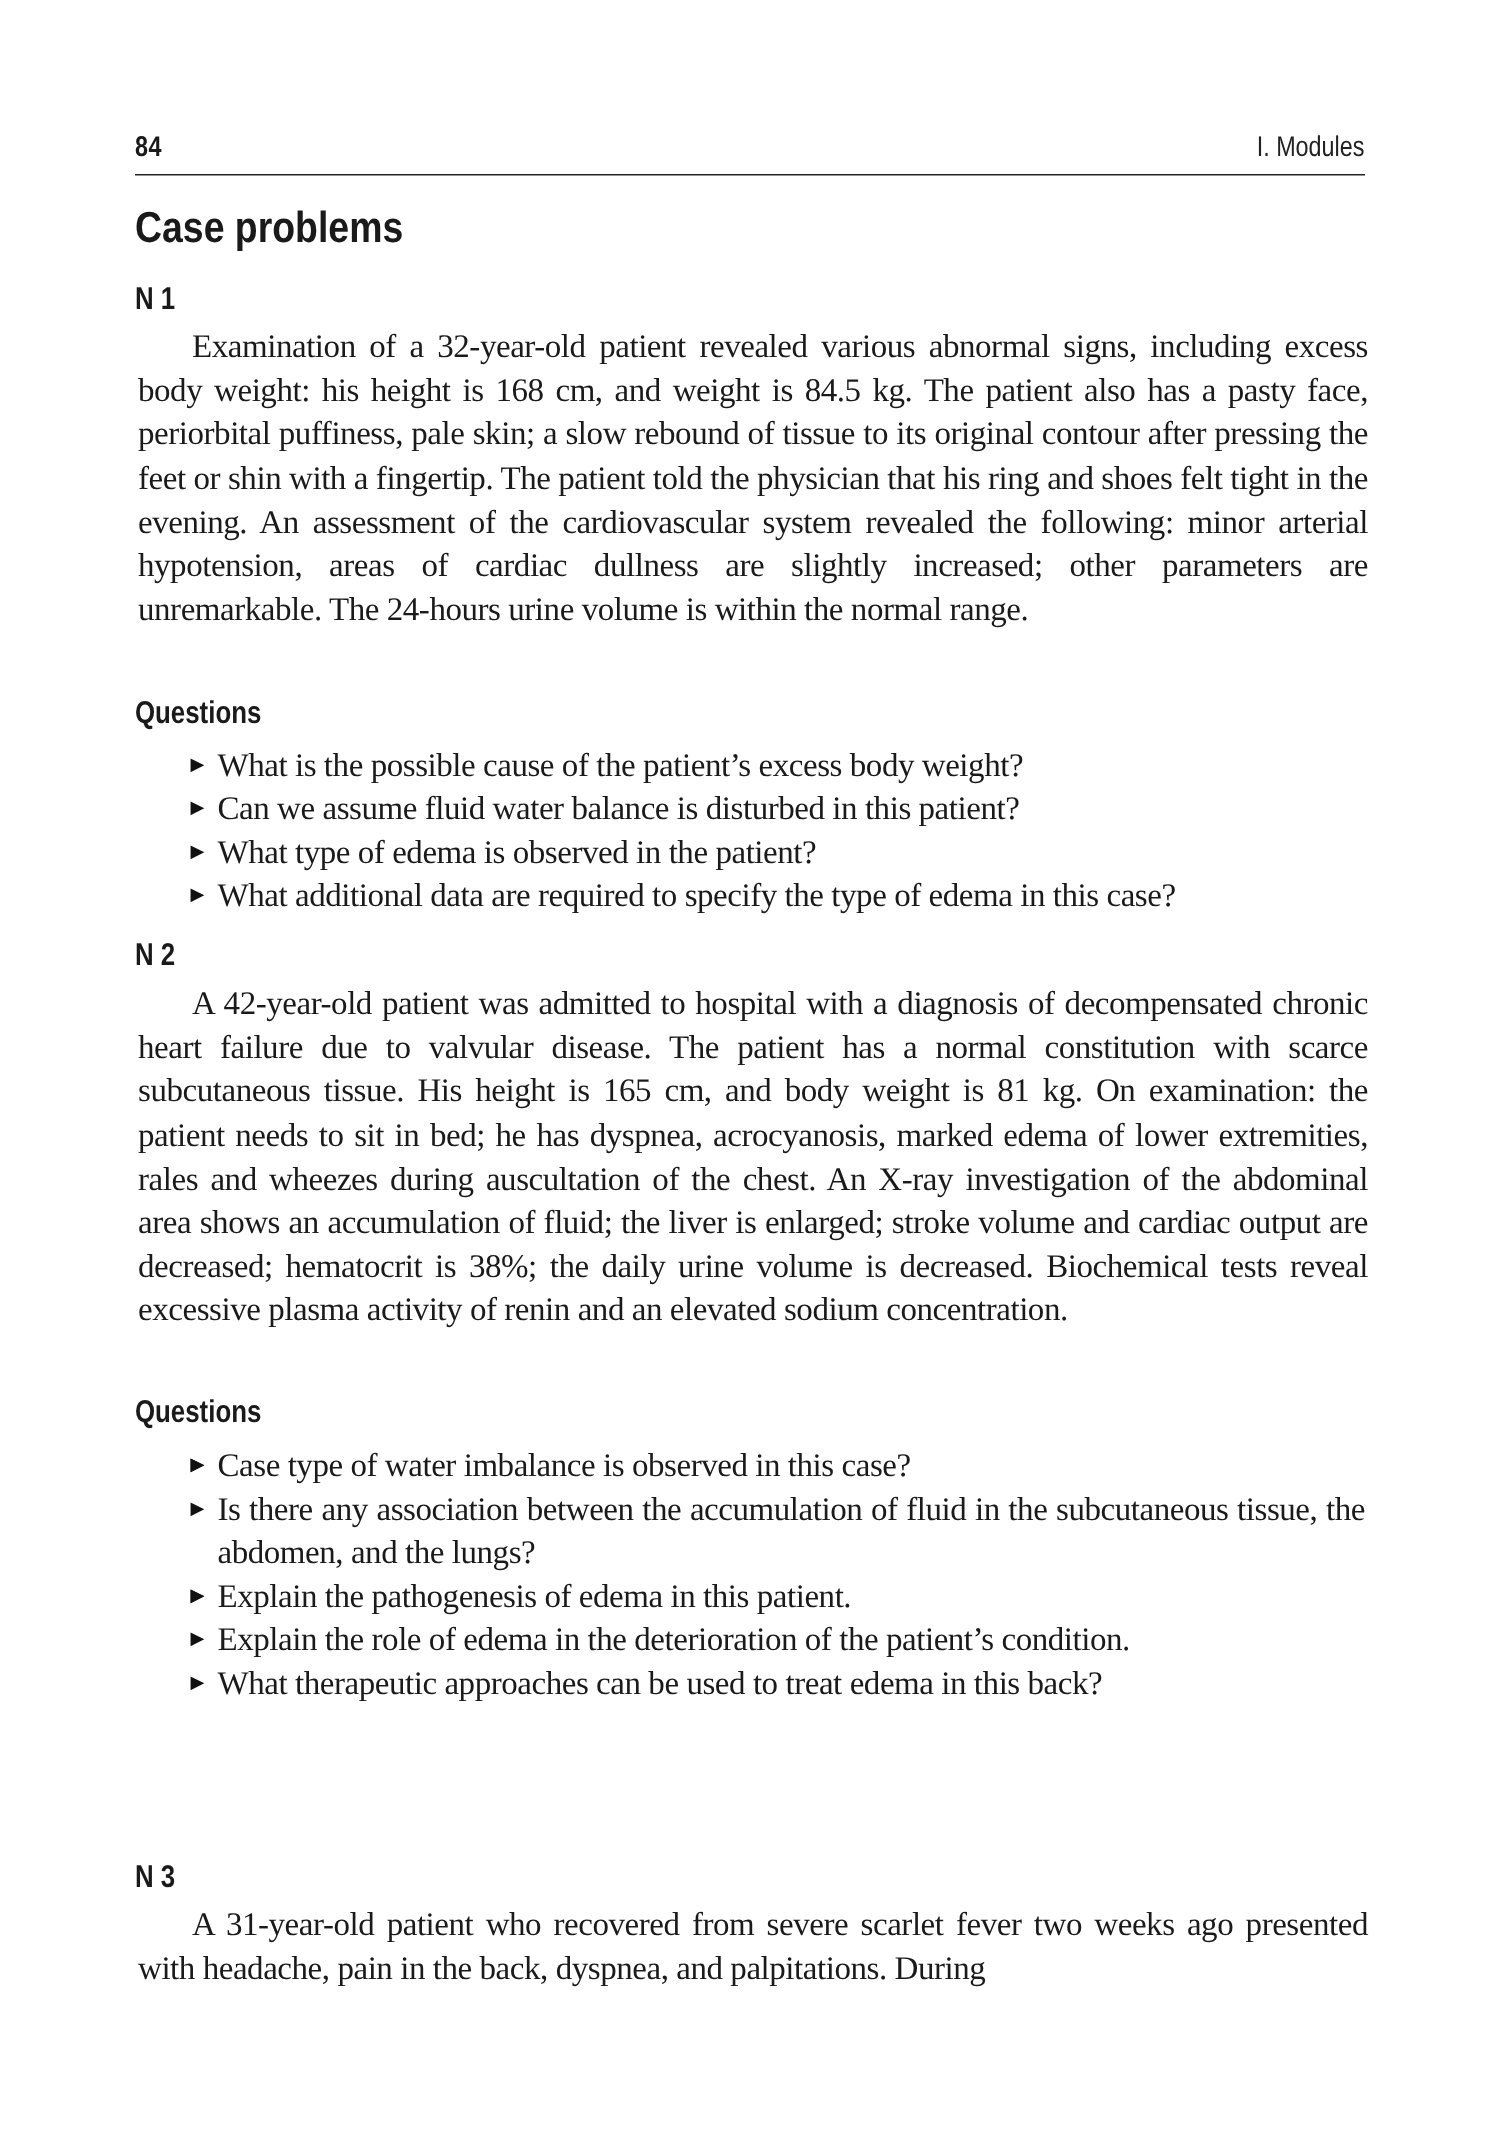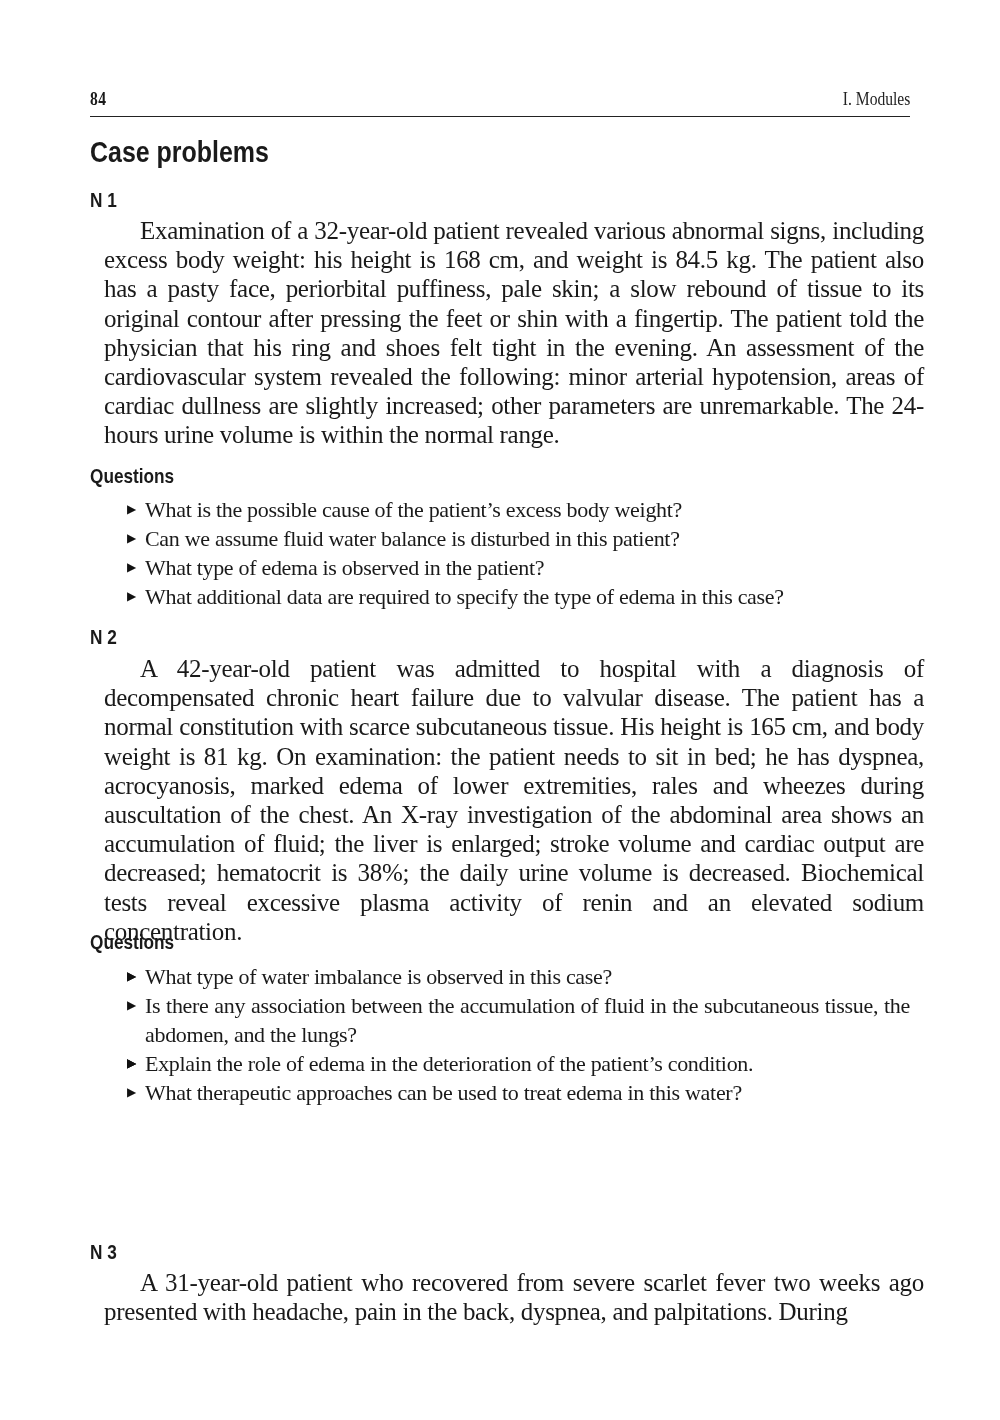--- a/index.html
+++ b/index.html
@@ -4,43 +4,43 @@
   <style>
     html, body { margin: 0; padding: 0; background: #ffffff; }
     body {
       width: 1000px; height: 1420px; position: relative; overflow: hidden;
       color: #1a1a1a;
     }
     .page { position: absolute; left: 90px; top: 0; width: 820px; }
     .running-head {
       position: absolute; top: 88px; left: 0; width: 820px; height: 28px;
       border-bottom: 1px solid #222;
-      font-family: Liberation Serif, serif;
+      font-family: Liberation Sans, sans-serif;
     }
     .page-number {
       position: absolute; left: 0; top: 0; font-size: 19px; font-weight: bold;
       transform: scaleX(0.82); transform-origin: left top; letter-spacing: 0.5px;
     }
     .section-label {
       position: absolute; right: 0; top: 0; font-size: 19px;
       transform: scaleX(0.82); transform-origin: right top; color: #222;
     }
     .title {
       position: absolute; top: 136px; left: 0;
       font-family: "Liberation Sans", sans-serif; font-weight: bold; font-size: 29px;
       transform: scaleX(0.86); transform-origin: left top; margin: 0;
     }
     .heading {
       font-family: "Liberation Sans", sans-serif; font-weight: bold;
       font-size: 21px; margin: 0; transform: scaleX(0.82); transform-origin: left top;
       position: absolute; left: 0;
     }
     .para {
-      position: absolute; left: 14px; width: 820px;
-      font-family: "Liberation Serif", serif; font-size: 25px; line-height: 29.2px;
+      position: absolute; left: 2px; width: 820px;
+      font-family: "Liberation Serif", serif; font-size: 22px; line-height: 29.2px;
       text-align: justify; text-indent: 36px; margin: 0; letter-spacing: -0.3px;
     }
     .qlist { position: absolute; left: 0; width: 820px; margin: 0; padding: 0; list-style: none; }
     .qitem {
       position: relative; padding-left: 55px;
       font-family: "Liberation Serif", serif; font-size: 22px; line-height: 29px;
       text-align: justify; letter-spacing: -0.3px;
     }
     .bullet {
       position: absolute; left: 37px; top: 0; font-size: 12px; line-height: 29px;
@@ -66,23 +66,23 @@
     <li class="qitem"><span class="bullet">▶</span><span>Can we assume fluid water balance is disturbed in this patient?</span></li>
     <li class="qitem"><span class="bullet">▶</span><span>What type of edema is observed in the patient?</span></li>
     <li class="qitem"><span class="bullet">▶</span><span>What additional data are required to specify the type of edema in this case?</span></li>
   </ul>
 
   <h2 class="heading" style="top:625px">N 2</h2>
   <p class="para" style="top:654px">A 42-year-old patient was admitted to hospital with a diagnosis of decompensated chronic heart failure due to valvular disease. The patient has a normal constitution with scarce subcutaneous tissue. His height is 165 cm, and body weight is 81 kg. On examination: the patient needs to sit in bed; he has dyspnea, acrocyanosis, marked edema of lower extremities, rales and wheezes during auscultation of the chest. An X-ray investigation of the abdominal area shows an accumulation of fluid; the liver is enlarged; stroke volume and cardiac output are decreased; hematocrit is 38%; the daily urine volume is decreased. Biochemical tests reveal excessive plasma activity of renin and an elevated sodium concentration.</p>
   <h3 class="heading" style="top:930px">Questions</h3>
   <ul class="qlist" style="top:962px">
     <li class="qitem"><span class="bullet">▶</span></li>
-    <li class="qitem"><span class="bullet">▶</span><span>What type of water imbalance is observed in this case?</span></li>
+    <li class="qitem"><span class="bullet">▶</span><span>Case type of water imbalance is observed in this case?</span></li>
     <li class="qitem"><span class="bullet">▶</span><span>Is there any association between the accumulation of fluid in the subcutaneous tissue, the abdomen, and the lungs?</span></li>
     <li class="qitem"><span class="bullet">▶</span></li>
-    <li class="qitem"><span class="bullet">▶</span></li>
+    <li class="qitem"><span class="bullet">▶</span><span>Explain the pathogenesis of edema in this patient.</span></li>
     <li class="qitem"><span class="bullet">▶</span><span>Explain the role of edema in the deterioration of the patient’s condition.</span></li>
-    <li class="qitem"><span class="bullet">▶</span><span>What therapeutic approaches can be used to treat edema in this water?</span></li>
+    <li class="qitem"><span class="bullet">▶</span><span>What therapeutic approaches can be used to treat edema in this back?</span></li>
   </ul>
 
   <h2 class="heading" style="top:1240px">N 3</h2>
   <p class="para" style="top:1268px">A 31-year-old patient who recovered from severe scarlet fever two weeks ago presented with headache, pain in the back, dyspnea, and palpitations. During</p>
 </div>
 
 </body></html>

